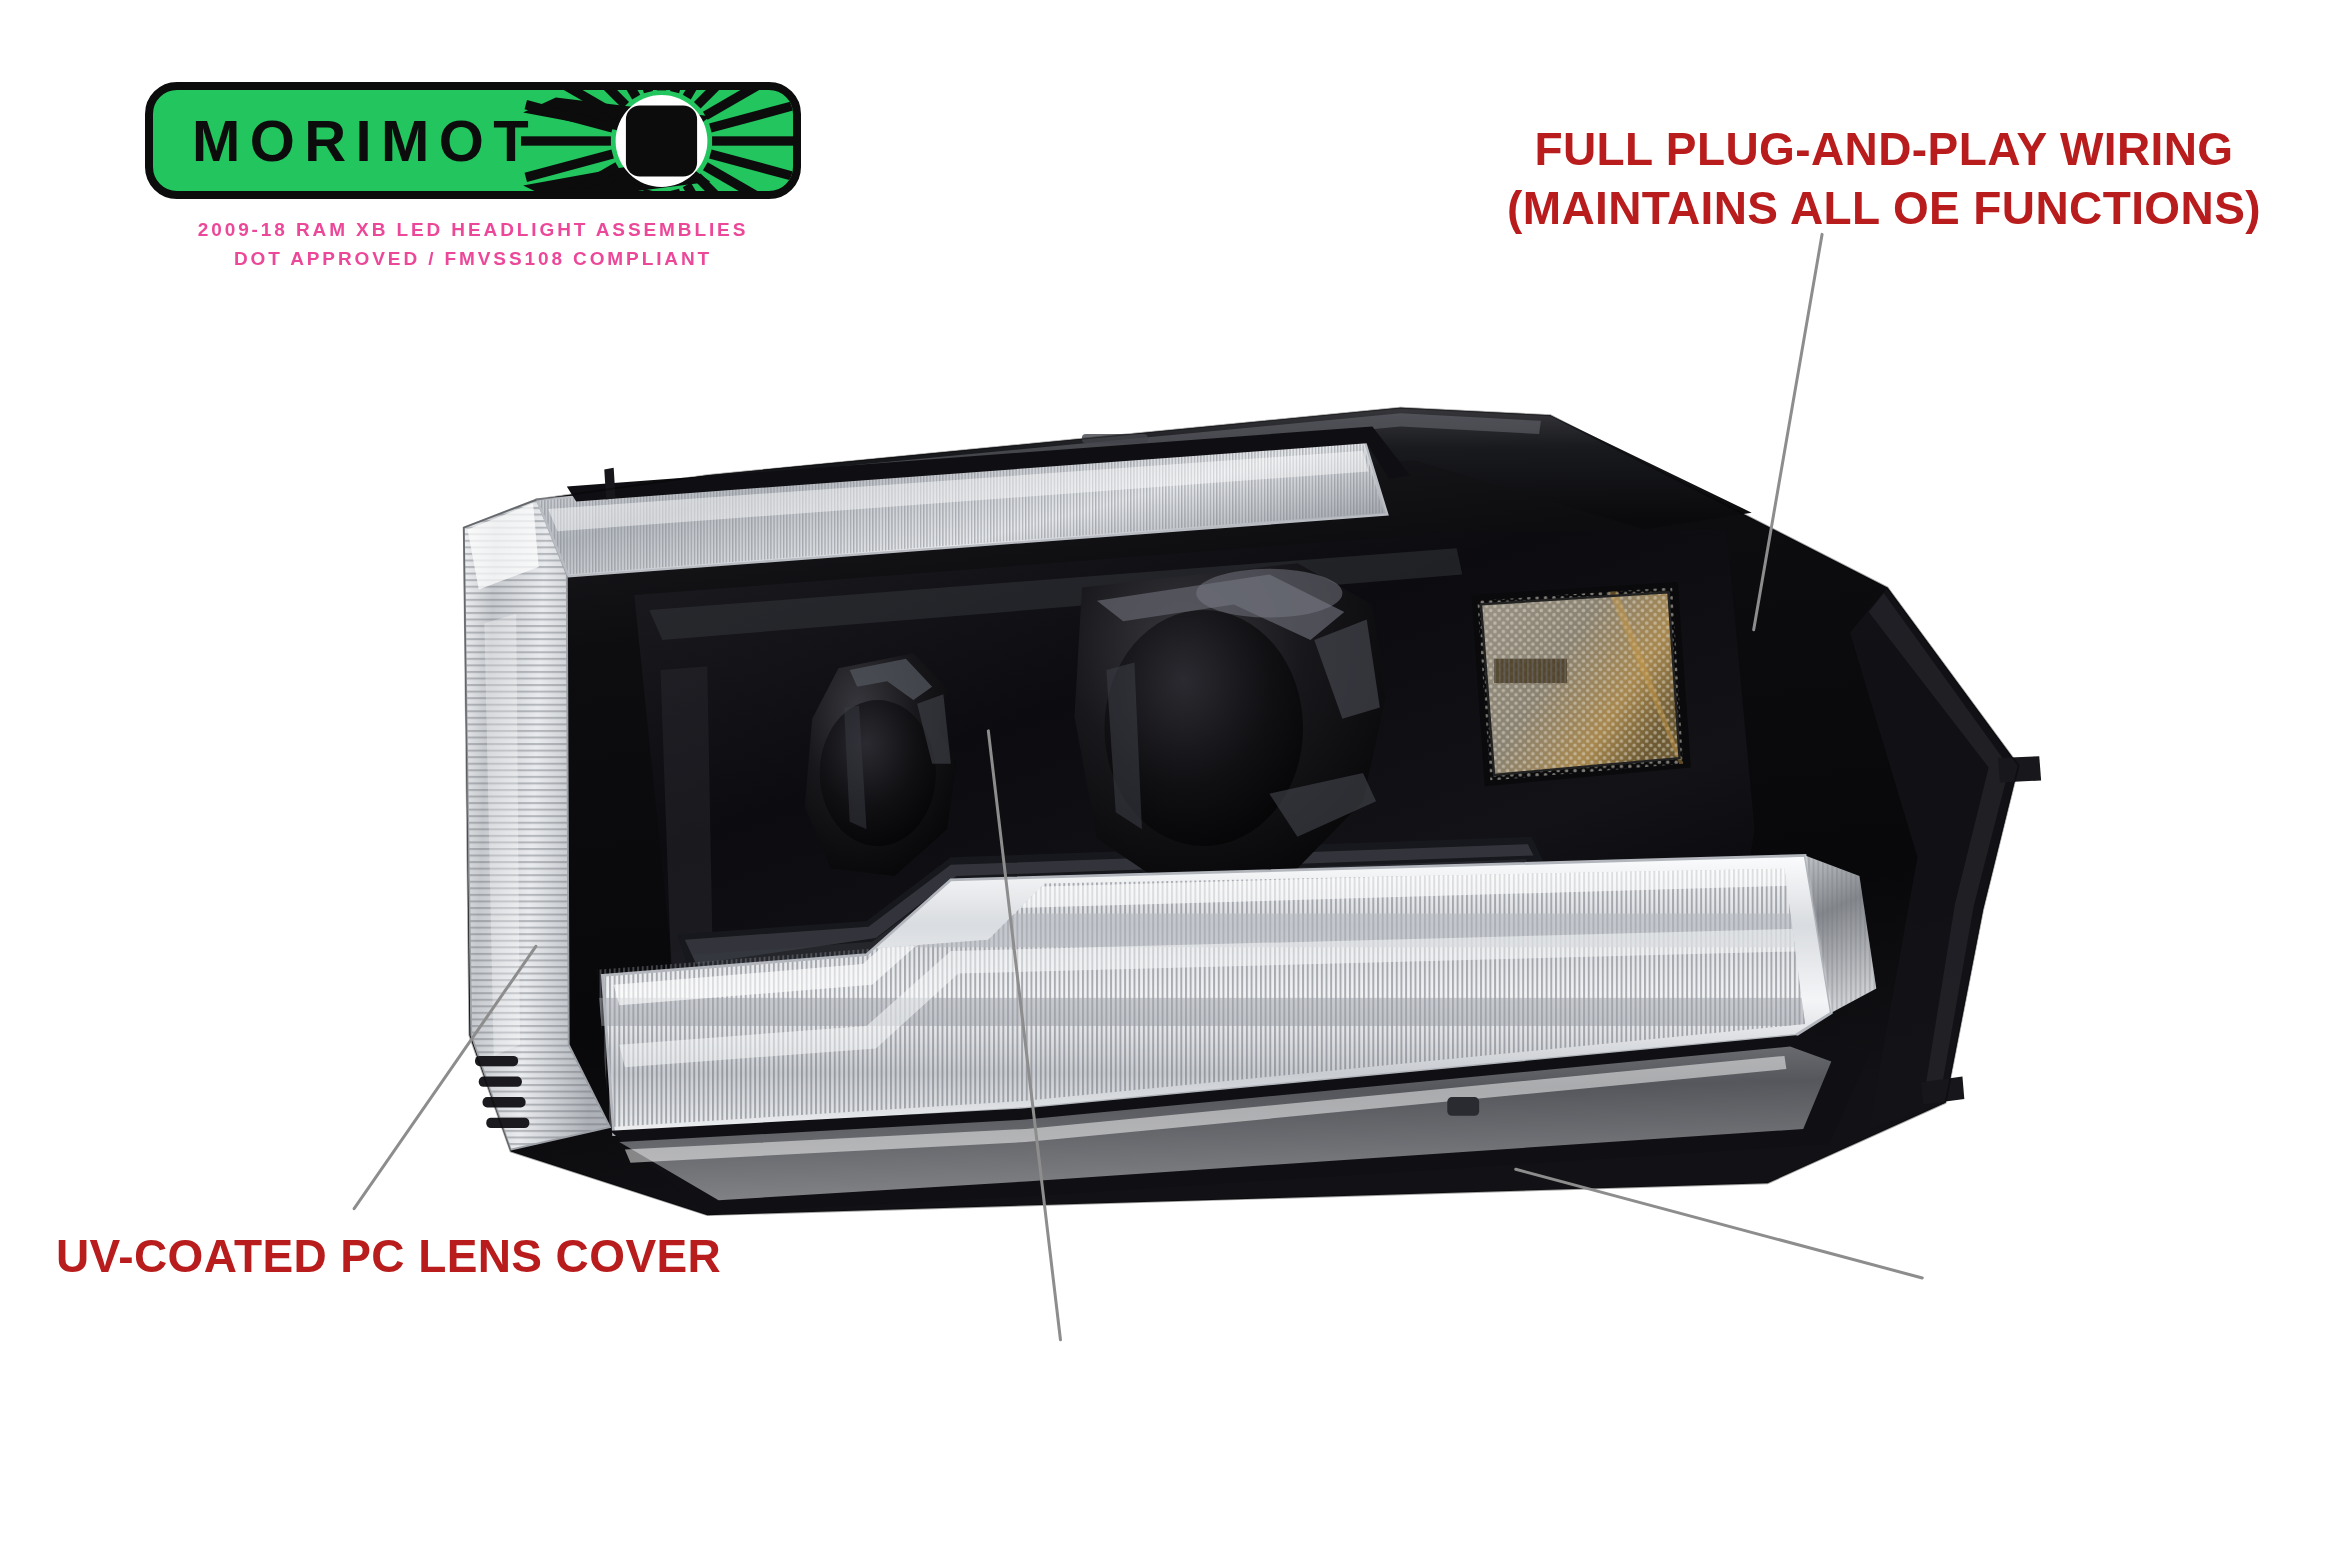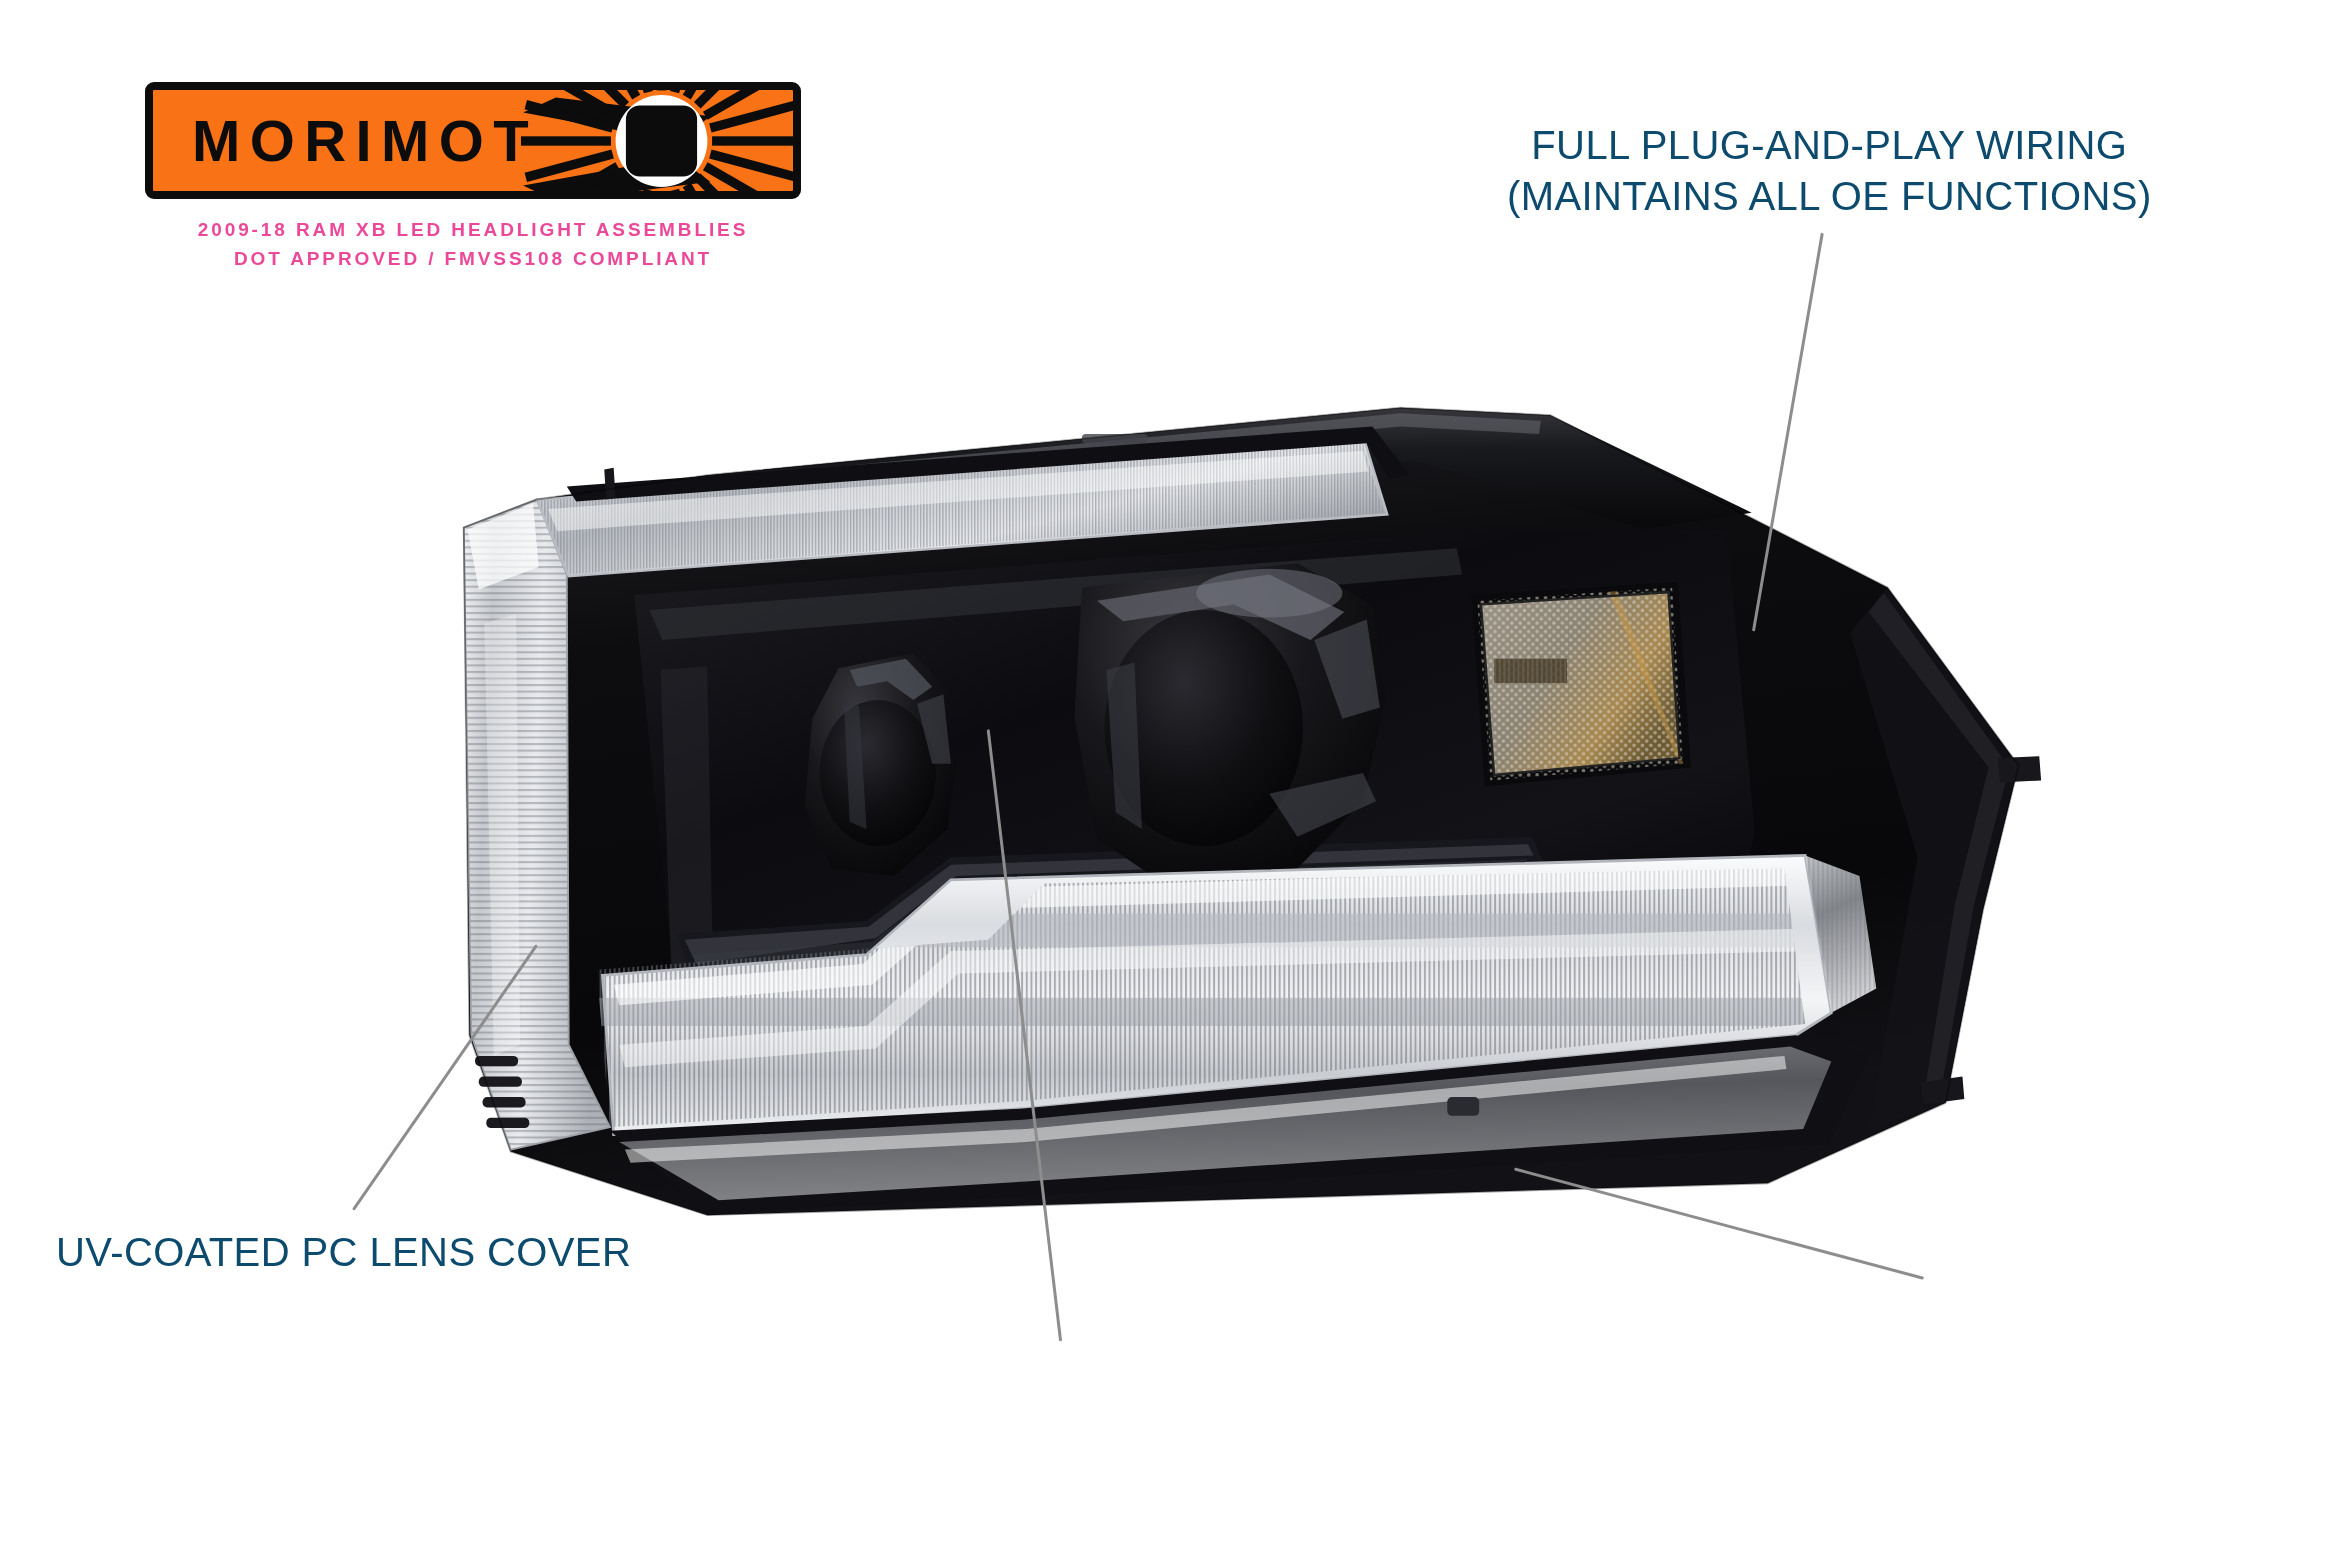--- a/index.html
+++ b/index.html
@@ -12,23 +12,23 @@
     position:relative;
   }
   #stage{position:absolute;left:0;top:0;width:2342px;height:1562px;}
 
   
   #logo-block{position:absolute;left:145px;top:82px;width:656px;}
   #logo-box{
     position:relative;
     width:656px;height:117px;
     border:8.4px solid #0c0c0c;
-    border-radius:9px;
+    border-radius:32px;
     box-sizing:border-box;
-    background:#f97316;
+    background:#22c55e;
     overflow:hidden;
   }
   #logo-wordmark{
     position:absolute;left:39px;top:50%;
     transform:translateY(-50%);
     font-family:"Liberation Sans", sans-serif;
     font-size:58px;
     font-weight:700;
     letter-spacing:9.4px;
     color:#0c0c0c;
@@ -60,24 +60,24 @@
     font-size:19px;
     font-weight:700;
     letter-spacing:2.9px;
     line-height:1.5;
     white-space:nowrap;
   }
 
   
   .callout{
     position:absolute;
-    color:#0c4a6e;
+    color:#b91c1c;
     font-family:"Liberation Sans", sans-serif;
-    font-size:40px;
-    font-weight:400;
+    font-size:46px;
+    font-weight:700;
     line-height:1.28;
     letter-spacing:0.4px;
     white-space:nowrap;
   }
   #callout-wiring{left:1507px;top:120px;text-align:center;}
   #callout-lens{left:56px;top:1227px;text-align:center;}
   #callout-trim{left:928px;top:1360px;text-align:center;}
   #callout-fit{left:1644px;top:1300px;text-align:left;}
 
   

